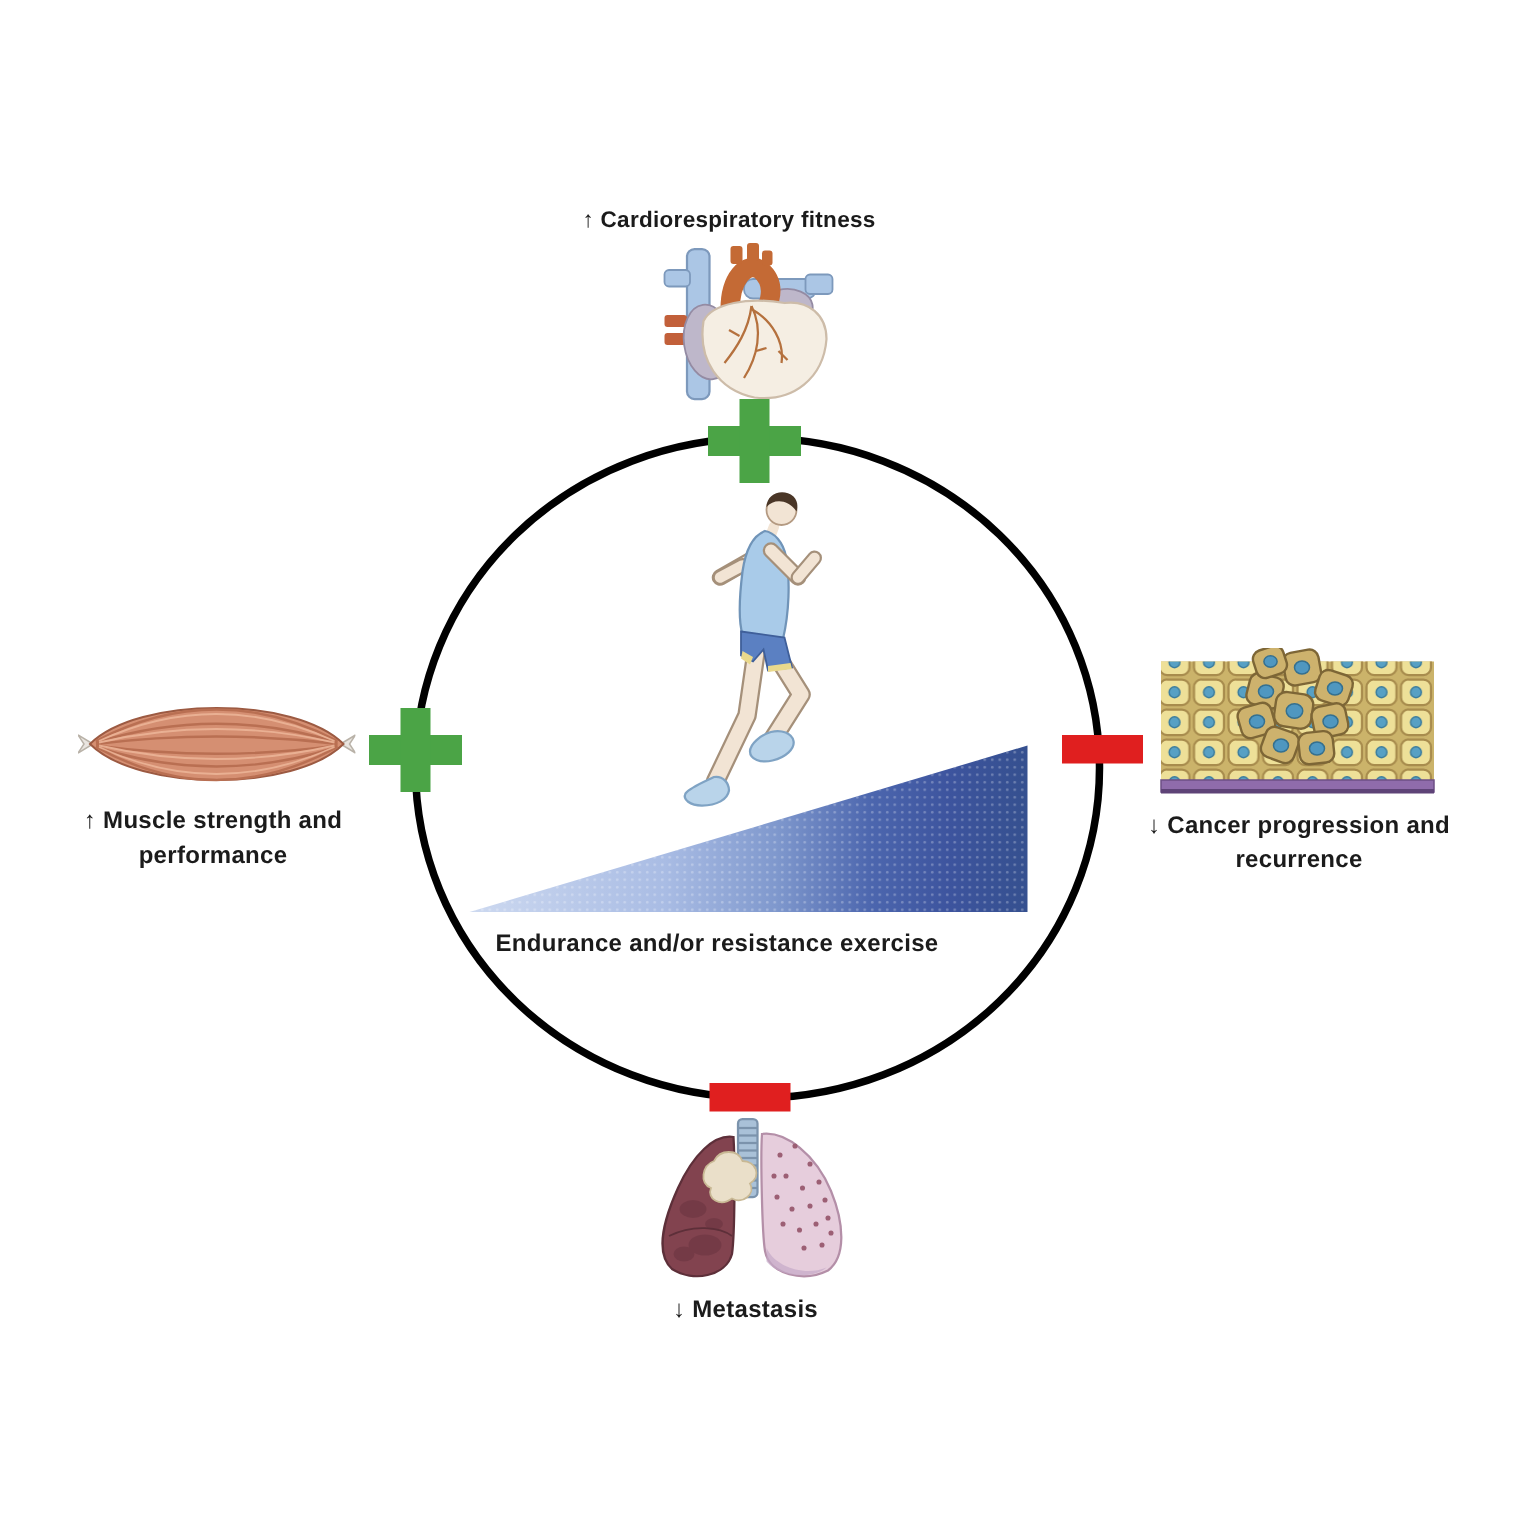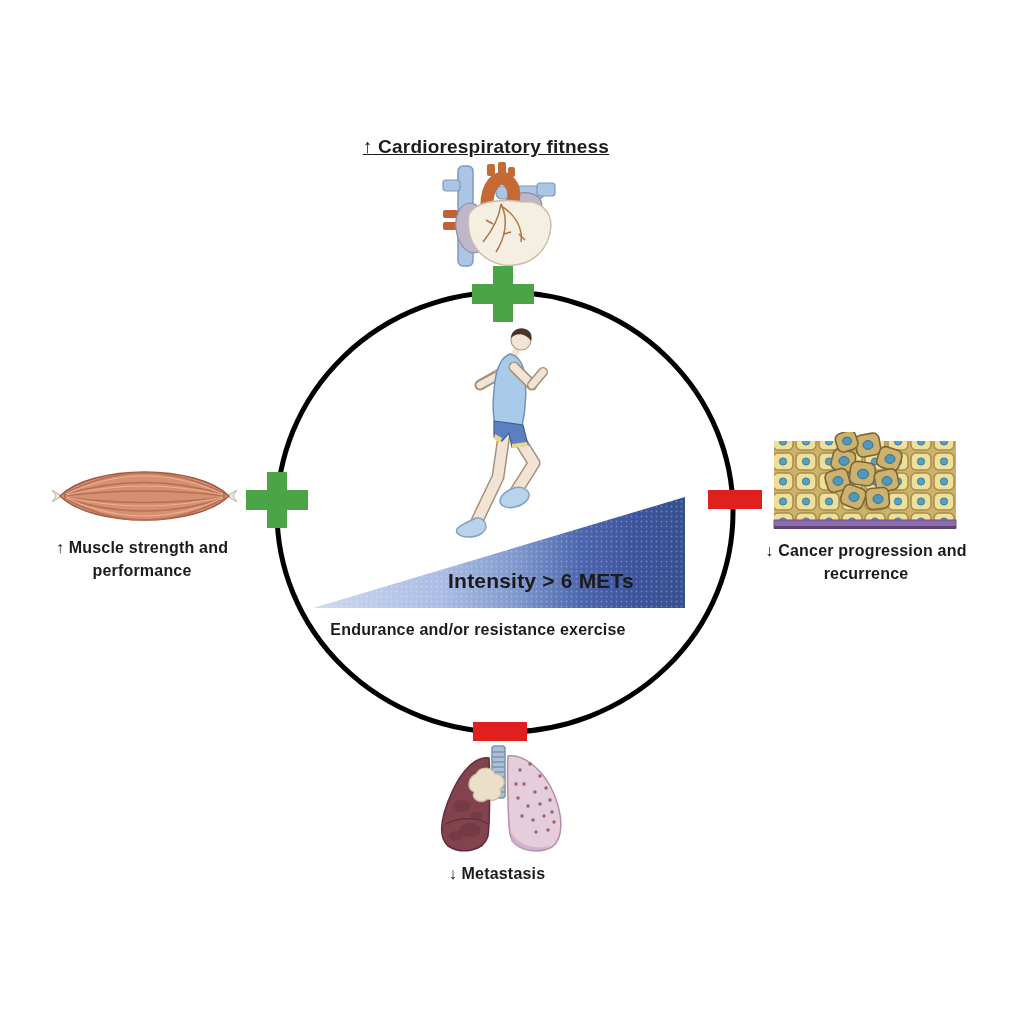--- a/index.html
+++ b/index.html
@@ -212,41 +212,38 @@
     <div class="h"></div>
       <div class="v"></div>
   </div>
   <div class="sign-plus" style="left:246px;top:472px;">
     <div class="h"></div>
       <div class="v"></div>
   </div>
   <div class="sign-minus" style="left:708px;top:490px;"></div>
   <div class="sign-minus" style="left:473px;top:722px;"></div>
 
-  <div class="label nowrap" style="left:486px;top:135px;font-size:19px;text-decoration:underline;">
+  <div class="label nowrap" style="left:486px;top:135px;font-size:15px;">
     <span>↑</span>
     <span>Cardiorespiratory fitness</span>
   </div>
 
   <div class="label" style="left:17px;top:536px;width:250px;">
     <span>↑</span>
     <span>Muscle strength and performance</span>
   </div>
 
   <div class="label" style="left:731px;top:539px;width:270px;">
     <span>↓</span>
     <span>Cancer progression and recurrence</span>
   </div>
 
   <div class="label nowrap" style="left:497px;top:862px;">
     <span>↓</span>
     <span>Metastasis</span>
   </div>
 
-  <div class="label nowrap" style="left:541px;top:569px;font-size:21px;">
-    <span>Intensity &gt; 6 METs</span>
-  </div>
 
   <div class="label nowrap" style="left:478px;top:618px;">
     <span>Endurance and/or resistance exercise</span>
   </div>
 
 </div>
 
 </body></html>

